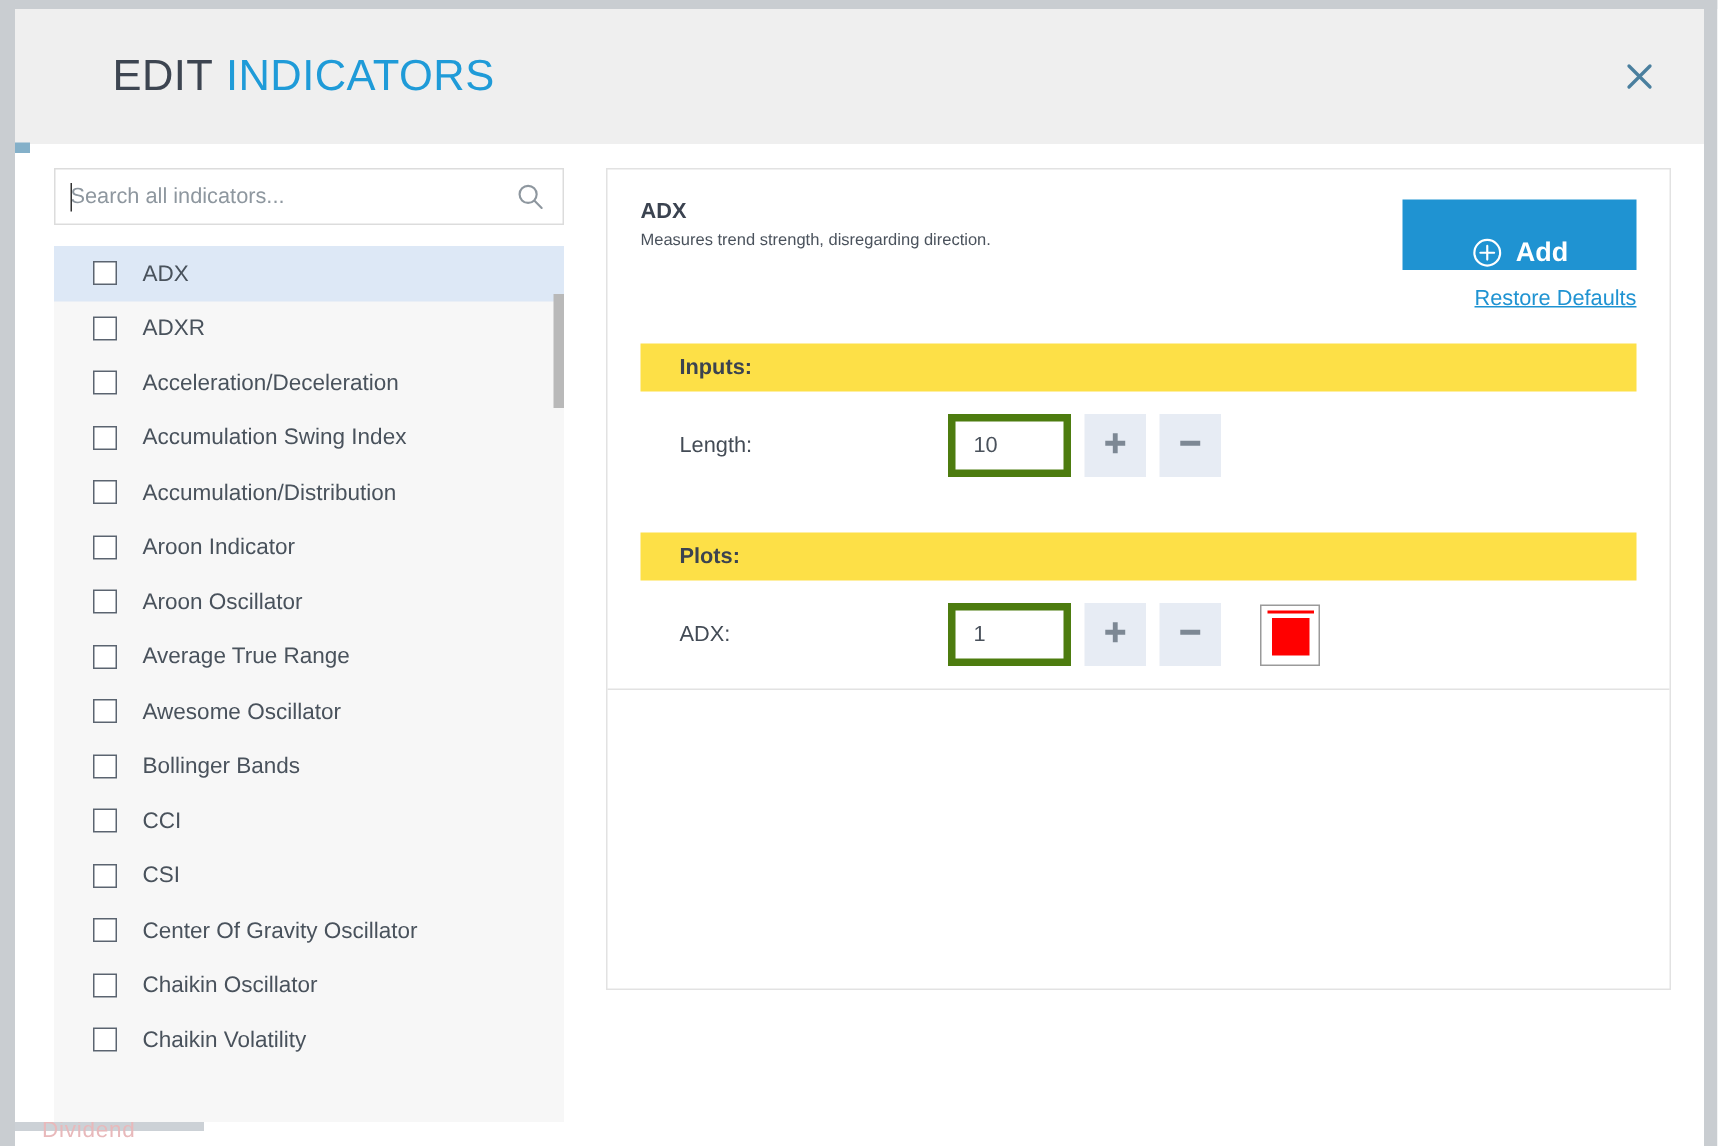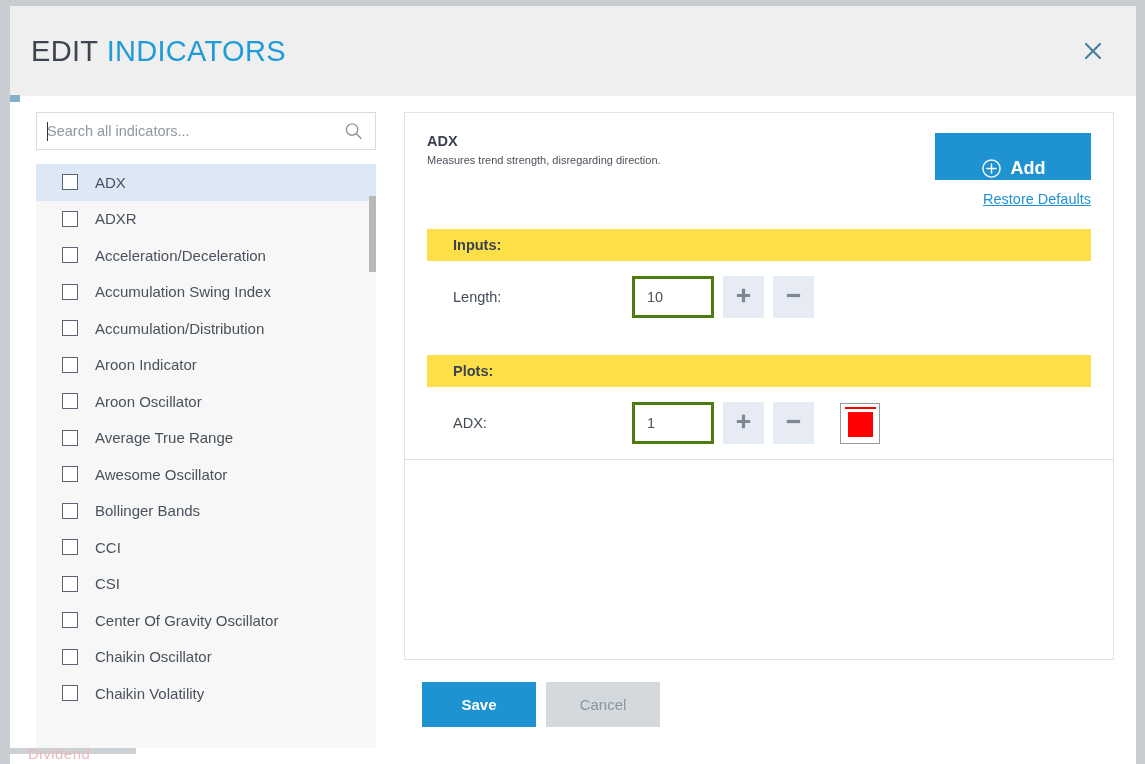--- a/index.html
+++ b/index.html
@@ -26,21 +26,21 @@
     width: 1126px; height: 742px;
     background: #ffffff;
     display: flex; flex-direction: column;
   }
 
   
   .dialog-header {
     height: 90px; min-height: 90px;
     background: #efefef;
     position: relative;
-    display: flex; align-items: center;
+    display: flex; align-items: center; padding-left: 44px;
   }
   .dialog-title {
     margin-left: 21px;
     font-size: 29px;
     letter-spacing: .3px;
     font-weight: 400;
   }
   .title-edit { color: #3d4551; }
   .title-accent { color: #1f9bd8; }
   .header-accent-tab {
@@ -138,21 +138,21 @@
   .section-bar {
     background: #fde047; height: 32px;
     display: flex; align-items: center;
     padding-left: 26px;
     font-size: 14.5px; font-weight: bold; color: #3b4350;
     margin-top: 22px;
   }
   .param-row { display: flex; align-items: center; height: 72px; }
   .param-label { width: 205px; font-size: 14.5px; color: #434b55; padding-left: 26px; }
   .num-input {
-    width: 82px; height: 42px; border: 3px solid #4d7c0f; background: #fff;
+    width: 82px; height: 42px; border: 5px solid #4d7c0f; background: #fff;
     font-family: "Liberation Sans", sans-serif;
     font-size: 14.5px; color: #4a525c; padding-left: 12px; outline: none;
   }
   .step-btn {
     width: 41px; height: 42px; margin-left: 9px;
     background: #e7ecf4; border: 0;
     display: flex; align-items: center; justify-content: center;
     cursor: pointer; color: #7d8894;
   }
   .step-btn .glyph { display: block; }
@@ -350,21 +350,17 @@
             </button>
             <div class="color-swatch" id="color-swatch">
               <span class="line" style="background: rgb(255, 0, 0);"></span>
               <span class="block" style="background: rgb(255, 0, 0);"></span>
             </div>
           </div>
           <div class="row-divider"></div>
 
         </div>
 
-        <div class="dialog-footer">
-          <button class="btn-save">Save</button>
-          <button class="btn-cancel">Cancel</button>
-        </div>
       </div>
 
     </div>
   </div>
 </div>
 
 </body></html>

